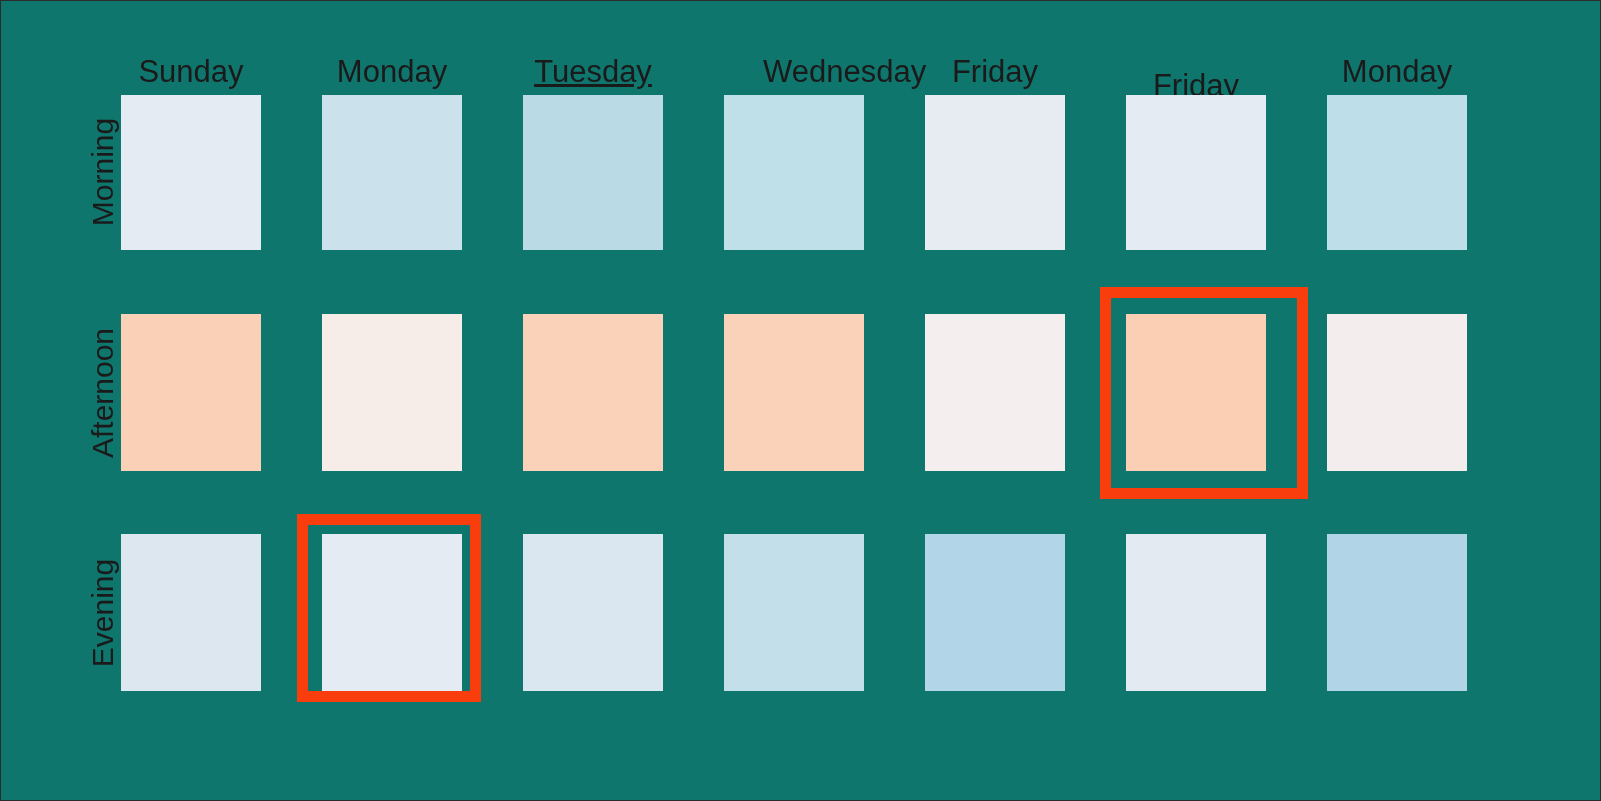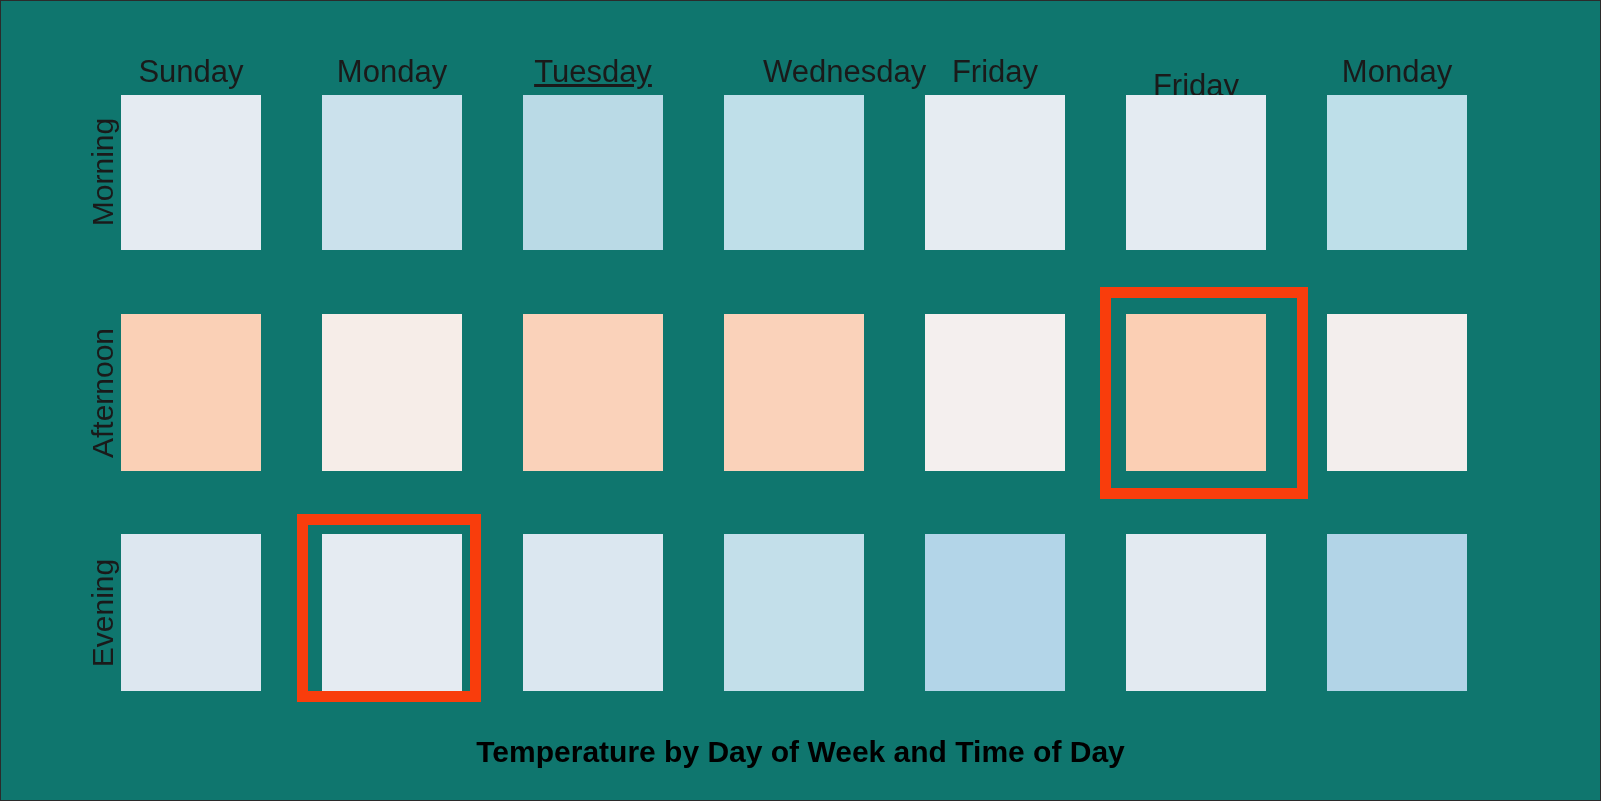--- a/index.html
+++ b/index.html
@@ -112,15 +112,14 @@
   <div class="cell" style="left: 522px; top: 533px; width: 140px; height: 157px; background-color: rgb(219, 231, 240);"></div>
   <div class="cell" style="left: 723px; top: 533px; width: 140px; height: 157px; background-color: rgb(195, 223, 234);"></div>
   <div class="cell" style="left: 924px; top: 533px; width: 140px; height: 157px; background-color: rgb(179, 213, 232);"></div>
   <div class="cell" style="left: 1125px; top: 533px; width: 140px; height: 157px; background-color: rgb(227, 234, 241);"></div>
   <div class="cell" style="left: 1326px; top: 533px; width: 140px; height: 157px; background-color: rgb(178, 212, 231);"></div>
 
   <div class="highlight-box" style="left: 1099px; top: 286px; width: 208px; height: 212px; border-width: 11px; border-style: solid; border-color: rgb(249, 61, 12);"></div>
 
   <div class="highlight-box" style="left: 296px; top: 513px; width: 184px; height: 188px; border-width: 11px; border-style: solid; border-color: rgb(249, 61, 12);"></div>
 
-  <div class="chart-title" style="top:736px;">Temperature by Day of Week and Time of Day</div>
 
 </div>
 
 </body></html>

